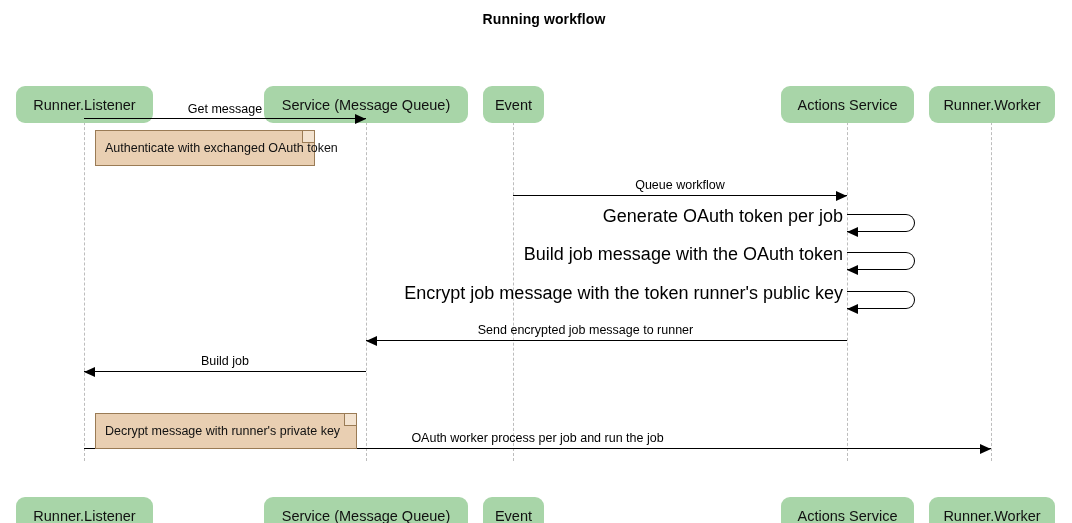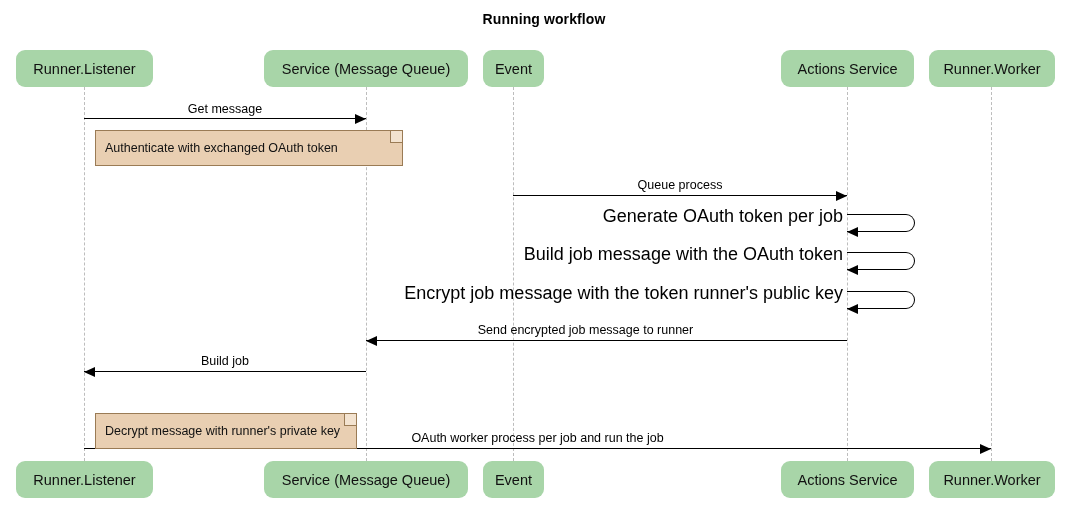--- a/index.html
+++ b/index.html
@@ -36,20 +36,21 @@
     height: 37px;
     border-radius: 9px;
     background: #a8d5a8;
     display: flex;
     align-items: center;
     justify-content: center;
     font-size: 14.5px;
     color: #111111;
     box-sizing: border-box;
     white-space: nowrap;
+    margin-top: 36px;
   }
   
   .lifeline {
     position: absolute;
     width: 0;
     border-left: 1px dashed #bdbdbd;
   }
   
   .msg {
     position: absolute;
@@ -153,21 +154,21 @@
     </div>
 
   <div id="messages">
       <div class="msg" style="left: 84px; top: 118px; width: 282px;">
         <div class="arrowhead right" style="left: 271px;"></div>
       </div>
       <div class="msg-label" style="left: 84px; width: 282px; top: 102px;">Get message</div>
       <div class="msg" style="left: 513px; top: 195px; width: 334px;">
         <div class="arrowhead right" style="left: 323px;"></div>
       </div>
-      <div class="msg-label" style="left: 513px; width: 334px; top: 178px;">Queue process</div>
+      <div class="msg-label" style="left: 513px; width: 334px; top: 178px;">Queue workflow</div>
       <div class="msg" style="left: 366px; top: 340px; width: 481px;">
         <div class="arrowhead left" style="left: 0px;"></div>
       </div>
       <div class="msg-label" style="left: 345px; width: 481px; top: 323px;">Send encrypted job message to runner</div>
       <div class="msg" style="left: 84px; top: 371px; width: 282px;">
         <div class="arrowhead left" style="left: 0px;"></div>
       </div>
       <div class="msg-label" style="left: 84px; width: 282px; top: 354px;">Build job</div>
       <div class="msg" style="left: 84px; top: 448px; width: 907px;">
         <div class="arrowhead right" style="left: 896px;"></div>
@@ -181,21 +182,21 @@
       <div class="selfloop-label" style="right: 229px; top: 206px;">Generate OAuth token per job</div>
       <div class="selfloop" style="left: 847px; top: 252px; width: 68px; height: 18px;"></div>
       <div class="arrowhead left" style="position: absolute; left: 847px; top: 265px;"></div>
       <div class="selfloop-label" style="right: 229px; top: 244px;">Build job message with the OAuth token</div>
       <div class="selfloop" style="left: 847px; top: 291px; width: 68px; height: 18px;"></div>
       <div class="arrowhead left" style="position: absolute; left: 847px; top: 304px;"></div>
       <div class="selfloop-label" style="right: 229px; top: 283px;">Encrypt job message with the token runner's public key</div>
     </div>
 
   <div id="notes">
-      <div class="note" style="left: 95px; top: 130px; width: 308px; height: 36px;">
+      <div class="note" style="left: 95px; top: 130px; width: 220px; height: 36px;">
         <span>Authenticate with exchanged OAuth token</span>
         <div class="note-fold"></div>
       </div>
       <div class="note" style="left: 95px; top: 383px; width: 262px; height: 36px; margin-top: 30px;">
         <span>Decrypt message with runner's private key</span>
         <div class="note-fold"></div>
       </div>
     </div>
 
   <div id="footer-participants">

